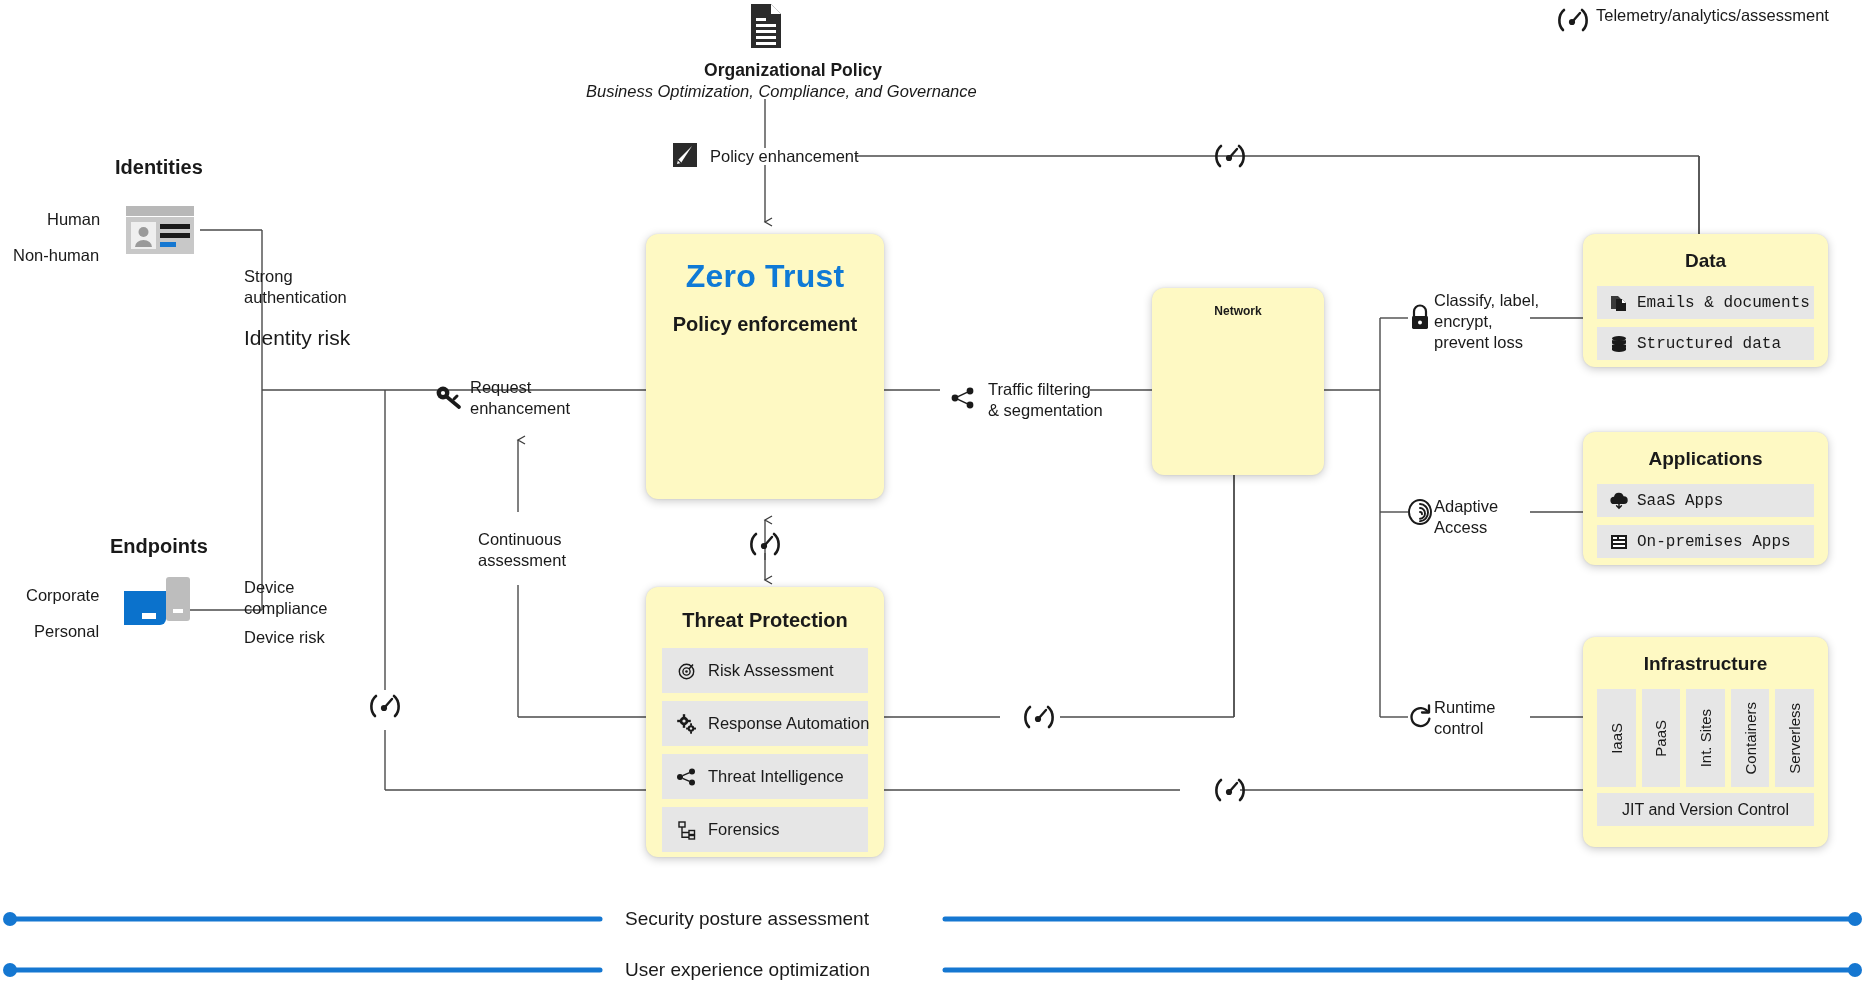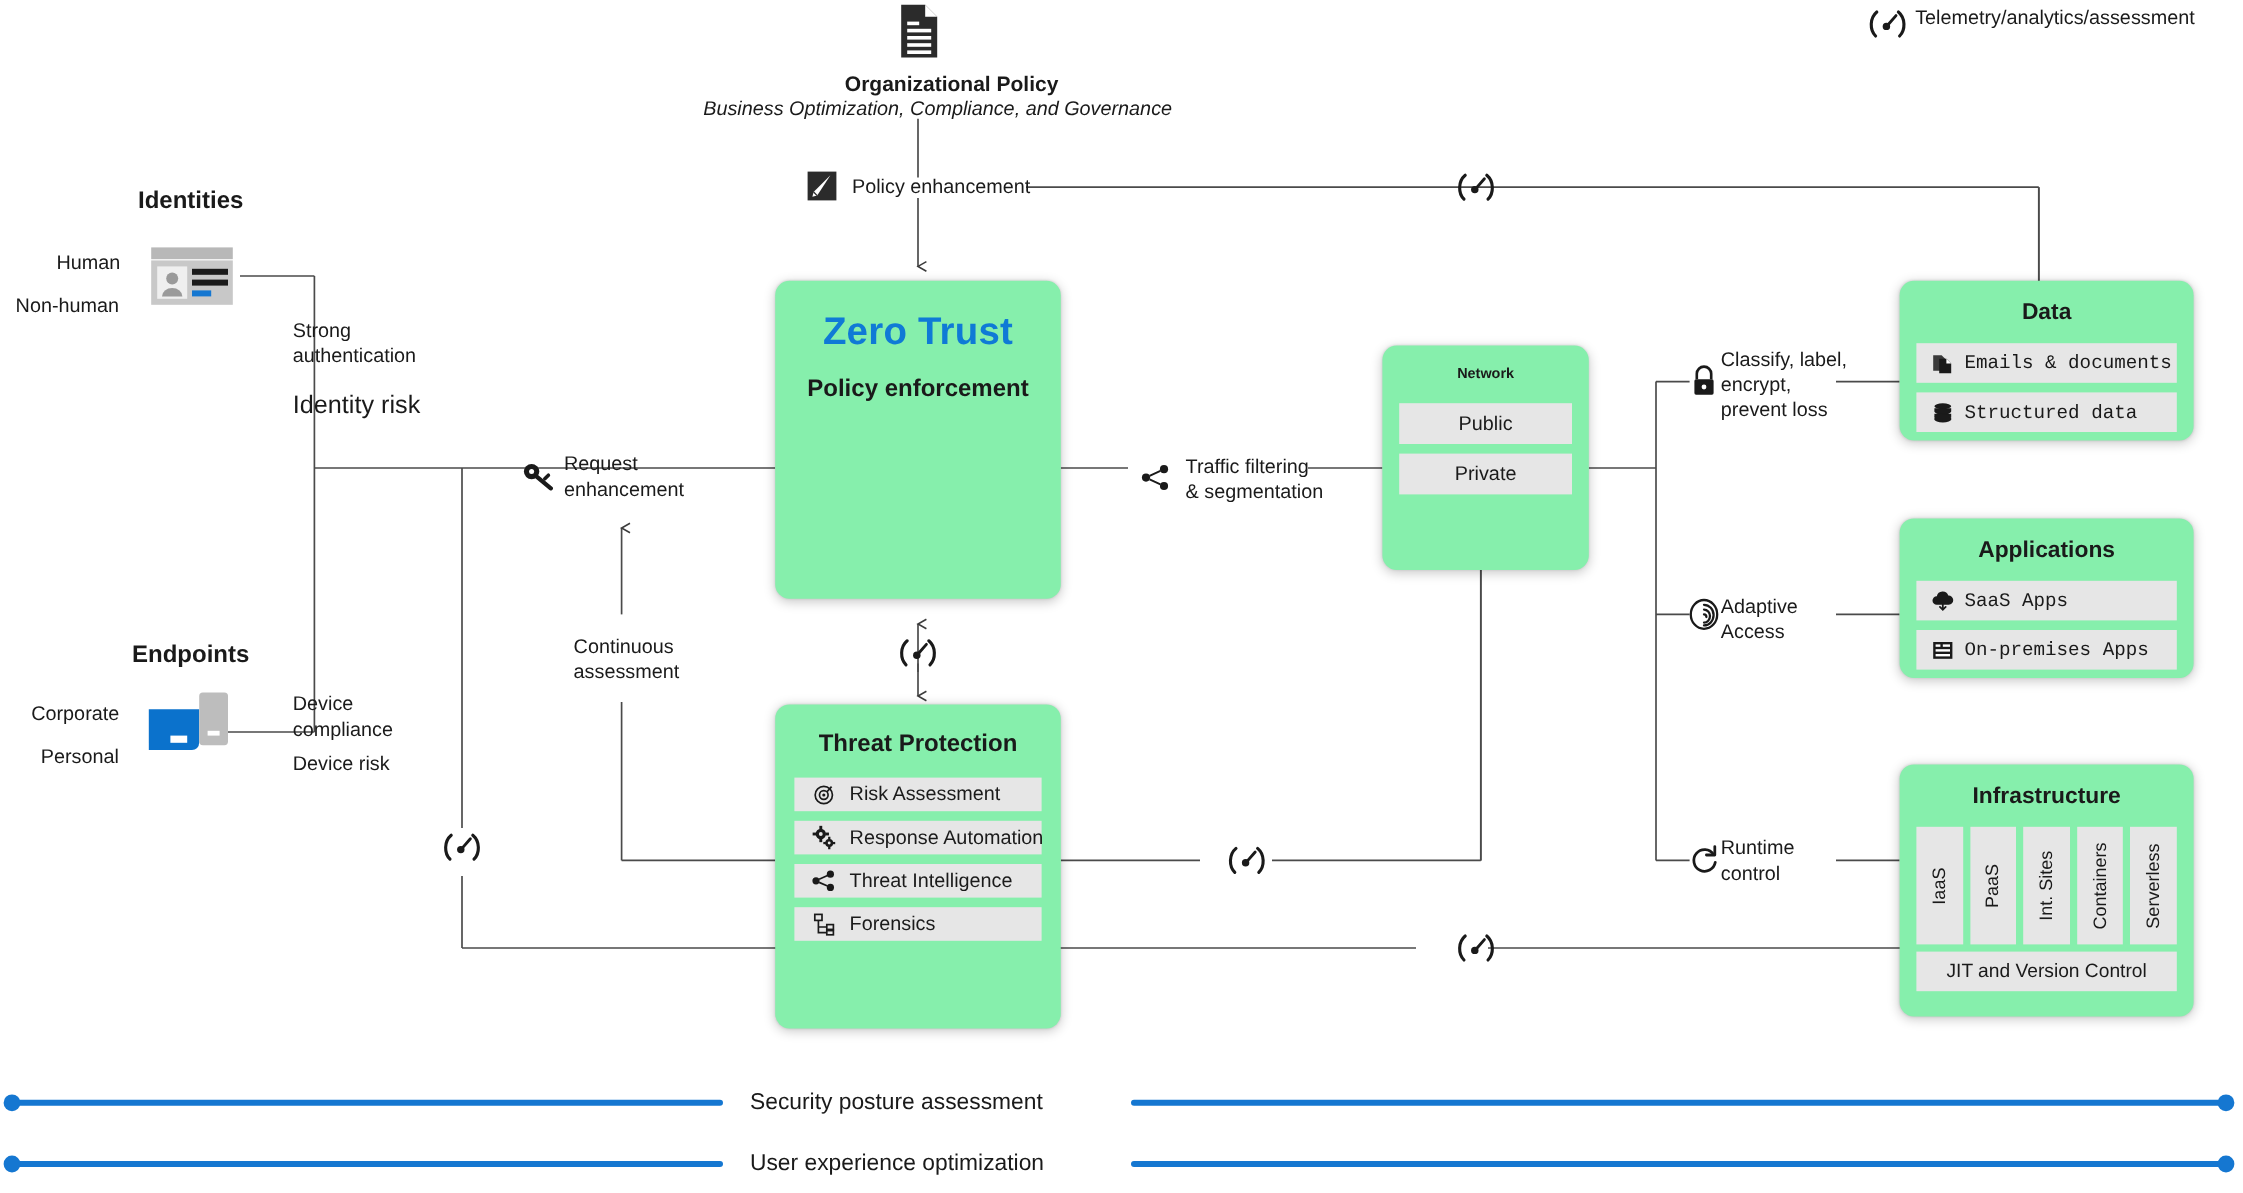--- a/index.html
+++ b/index.html
@@ -13,21 +13,21 @@
     width:1869px;
     height:994px;
     overflow:hidden;
     background:#ffffff;
   }
   #wires{position:absolute;left:0;top:0;width:1869px;height:994px;pointer-events:none;}
 
   
   .card{
     position:absolute;
-    background:#86efac;
+    background:#fef9c3;
     border-radius:12px;
     box-shadow:0 2px 10px rgba(0,0,0,.22), 0 0 2px rgba(0,0,0,.10);
     box-sizing:border-box;
   }
   .card-title{
     text-align:center;
     font-weight:bold;
     color:#1a1a1a;
   }
   .row{
@@ -72,21 +72,21 @@
   #zero-trust-card .rows{margin-top:18px;}
   #zero-trust-card .row .ico{width:30px;}
   #zero-trust-card .row .lbl{margin-left:6px;}
 
   
   #threat-card{ left:646px; top:587px; width:238px; height:270px; }
   #threat-card .card-title{ margin-top:22px; font-size:20px; }
   #threat-card .rows{ margin-top:16px; }
   #threat-card .row{
     margin:0 16px 8px 16px;
-    height:28px;
+    height:45px;
     padding-left:10px;
   }
   #threat-card .row .ico{width:30px;}
   #threat-card .row .lbl{margin-left:6px;}
 
   
   #network-card{ left:1152px; top:288px; width:172px; height:187px; }
   #network-card .card-title{ margin-top:16px; font-size:12px; }
   #network-card .rows{ margin-top:18px; }
   #network-card .row{
@@ -447,28 +447,20 @@
       <circle cx="20" cy="19" r="3.4" fill="#1a1a1a"></circle>
       <circle cx="5" cy="12" r="3.4" fill="#1a1a1a"></circle>
       <path d="M8,10.6 L17,6.4 M8,13.4 L17,17.6" stroke="#1a1a1a" stroke-width="1.6"></path>
     </svg>
   </div>
   <div class="txt" id="traffic-label">Traffic filtering
 &amp; segmentation</div>
 
   <div class="card" id="network-card">
     <div class="card-title">Network</div>
-    <div class="rows">
-      <div class="row">
-        <span class="lbl">Public</span>
-      </div>
-      <div class="row">
-        <span class="lbl">Private</span>
-      </div>
-    </div>
   </div>
 
   <div class="abs-ico" style="left:1408px;top:303px;">
     <svg width="24" height="30" viewBox="0 0 24 30">
       <path d="M6,13 V8.5 a6,6 0 0 1 12,0 V13" fill="none" stroke="#1a1a1a" stroke-width="2.2"></path>
       <rect x="4" y="13" width="16" height="13" rx="1.4" fill="#1a1a1a"></rect>
       <circle cx="12" cy="19.5" r="2" fill="#ffffff"></circle>
     </svg>
   </div>
   <div class="txt" id="classify-label">Classify, label,

